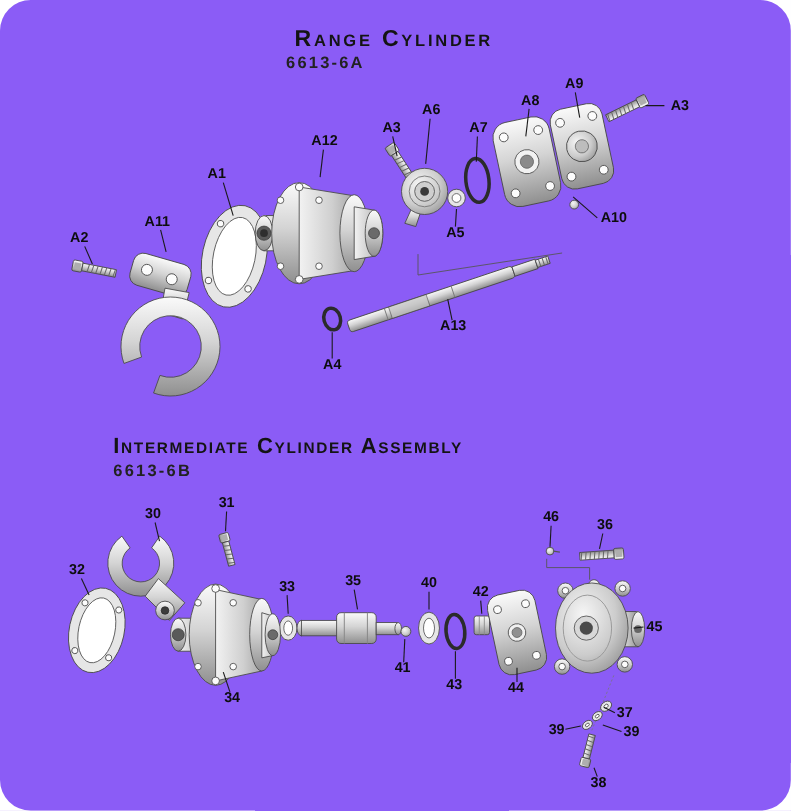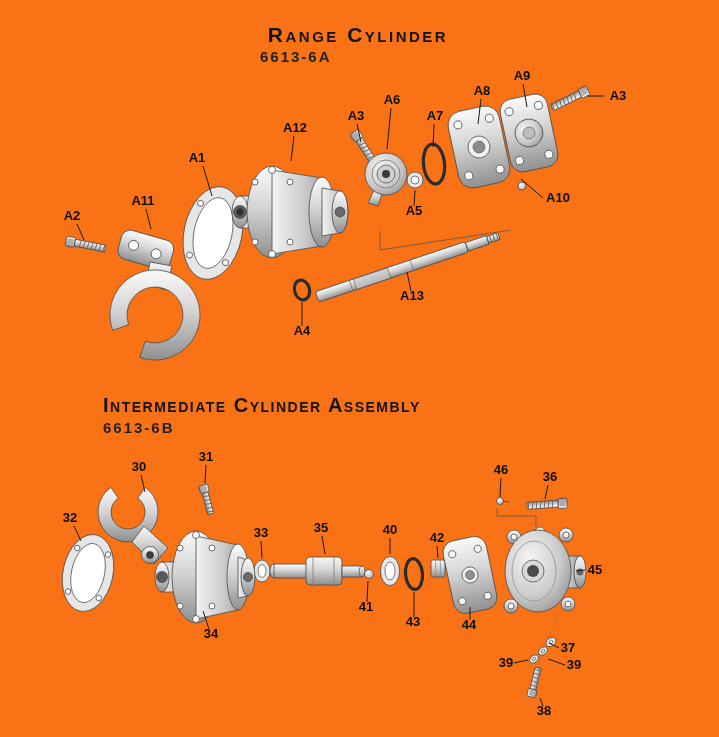--- a/index.html
+++ b/index.html
@@ -1,16 +1,16 @@
 <!DOCTYPE html>
 <html><head>
 <meta charset="utf-8">
 <style>
   html,body{margin:0;padding:0;background:#ffffff;}
-  .canvas{position:relative;width:719px;height:737px;background:#f97316;overflow:hidden;}
+  .canvas{position:relative;width:719px;height:737px;background:#8b5cf6;overflow:hidden;border-radius:28px;}
   svg{display:block;}
   .title{font-family:"Liberation Sans",sans-serif;font-weight:bold;font-size:21px;letter-spacing:2.5px;font-variant:small-caps;fill:#141414;}
   .title2{font-family:"Liberation Sans",sans-serif;font-weight:bold;font-size:20px;letter-spacing:1.5px;font-variant:small-caps;fill:#141414;}
   .subtitle{font-family:"Liberation Sans",sans-serif;font-weight:bold;font-size:15px;letter-spacing:2px;fill:#222;}
   .part-label{font-family:"Liberation Sans",sans-serif;font-weight:bold;font-size:13px;fill:#0d0d0d;text-anchor:middle;}
   .leader{stroke:#1a1a1a;stroke-width:1;}
   .metal{fill:url(#metV);stroke:#4a4a4a;stroke-width:0.8;}
   .metalH{fill:url(#metH);stroke:#4a4a4a;stroke-width:0.8;}
   .metalR{fill:url(#metR);stroke:#4a4a4a;stroke-width:0.8;}
   .ring{fill:#e6e6e6;stroke:#4a4a4a;stroke-width:0.8;}

